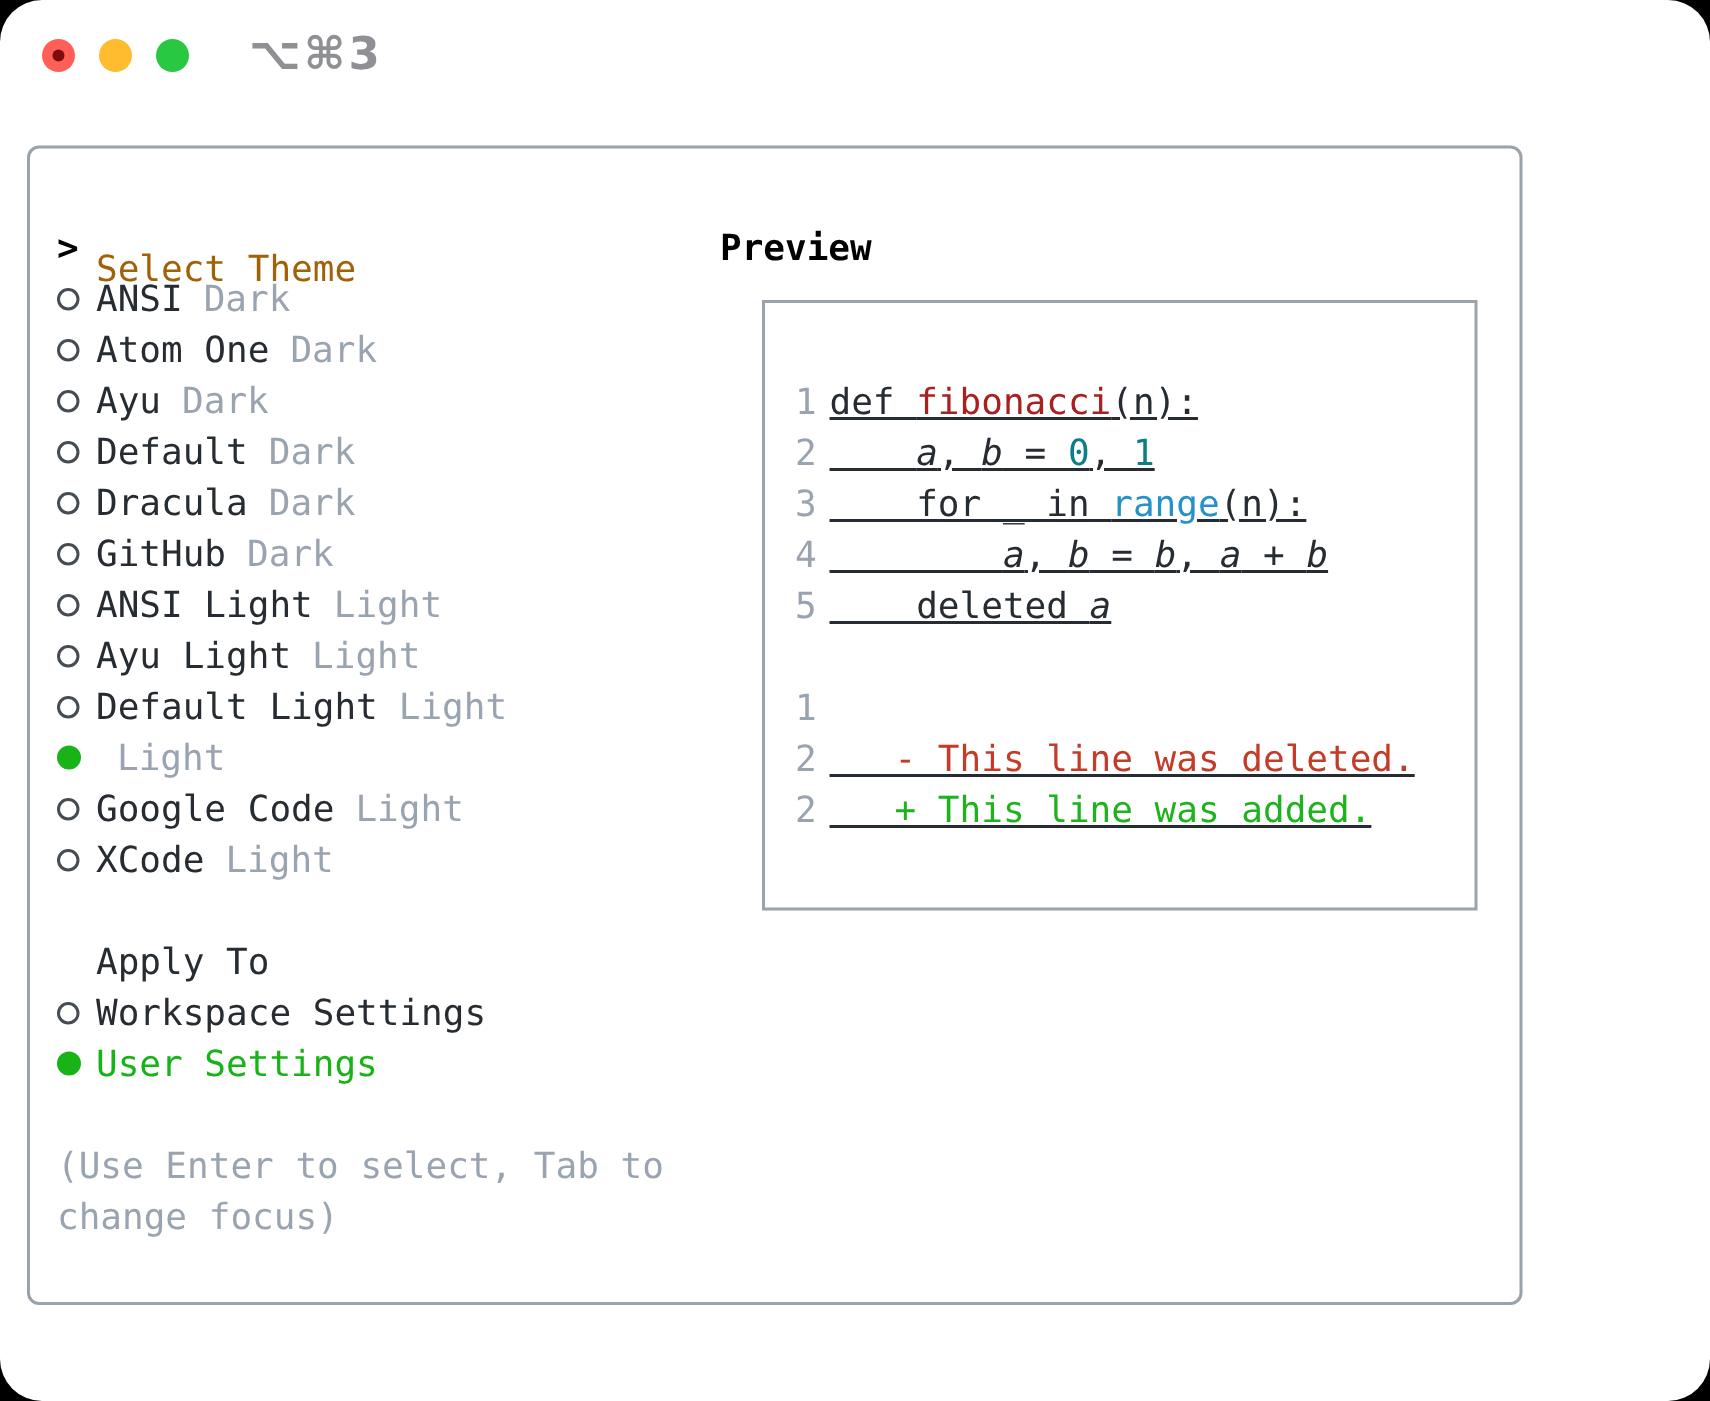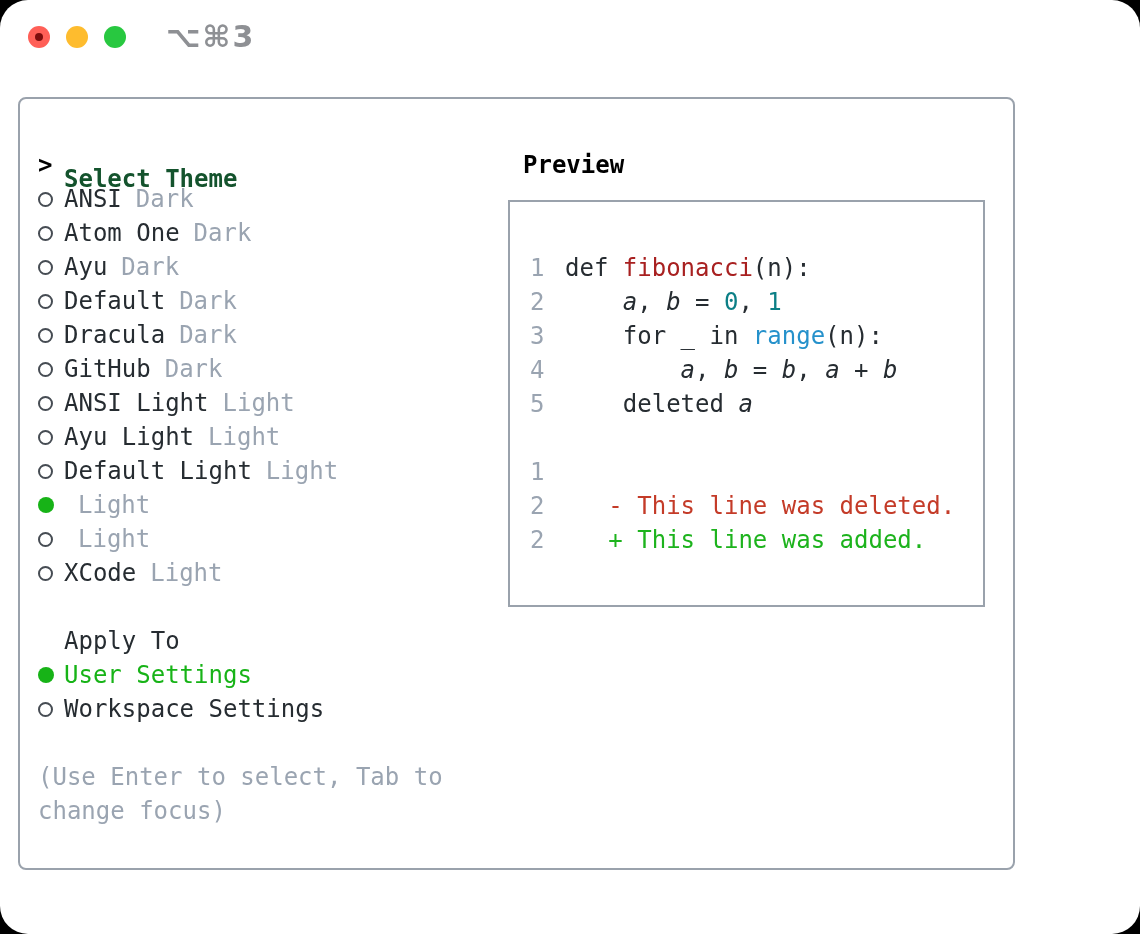--- a/index.html
+++ b/index.html
@@ -21,38 +21,38 @@
 
   
   .panel { position:absolute; left:18px; top:97px; width:997px; height:773px;
     border:2px solid var(--border-gray); border-radius:8px; box-sizing:border-box; }
 
   .left-col { position:absolute; left:18px; top:49px; font-size:24px; color:var(--text-dark); }
   .row { height:34px; display:flex; align-items:center; white-space:pre; }
   .spacer { height:34px; }
   .slot { width:26px; flex:0 0 26px; display:flex; align-items:center; }
   .prompt { font-weight:bold; color:#000; }
-  .hdr { font-weight:bold; color:#14532d;margin-top:28px; }
+  .hdr { font-weight:normal; color:#a16207;margin-top:28px; }
   .ring { width:11px; height:11px; border:2px solid #464c53; border-radius:50%; }
   .dotg { width:16px; height:16px; border-radius:50%; background:var(--green); }
   .t-name { color:var(--text-dark); }
   .t-name.sel { color:var(--green); }
   .t-variant { color:var(--muted-gray); margin-left:14px; }
   .opt-label.sel { color:var(--green); }
   .hint { margin-top:34px; width:29ch; line-height:34px; color:var(--muted-gray); }
 
   
-  .preview-hdr { position:absolute; left:503px; top:49px; height:34px; display:flex;
+  .preview-hdr { position:absolute; left:460px; top:49px; height:34px; display:flex;
     align-items:center; font-size:24px; font-weight:bold; color:#000; }
   .preview-box { position:absolute; left:488px; top:101px; width:477px; height:407px;
     border:2px solid var(--border-gray); box-sizing:border-box; padding:49px 0 0 20px;
     overflow:hidden; }
   .code-row { height:34px; display:flex; align-items:center; font-size:24px; white-space:pre; }
   .lnum { display:inline-block; width:15px; text-align:left; color:var(--muted-gray); flex:0 0 15px; }
-  .ltext { margin-left:20px; color:var(--text-dark); }
+  .ltext { margin-left:8px; color:var(--text-dark);text-decoration:underline; }
   .tok-plain   { color:var(--text-dark); }
   .tok-func    { color:var(--function-red); }
   .tok-num     { color:var(--number-teal); }
   .tok-builtin { color:var(--builtin-blue); }
   .tok-var     { color:var(--text-dark); font-style:italic; }
   .tok-context { color:var(--context-gray); }
   .tok-deleted { color:var(--deleted-red); }
   .tok-added   { color:var(--added-green); }
 </style>
 </head>
@@ -78,33 +78,33 @@
         <div class="row"><span class="slot"><span class="ring"></span></span><span class="t-name">ANSI</span><span class="t-variant">Dark</span></div>
         <div class="row"><span class="slot"><span class="ring"></span></span><span class="t-name">Atom One</span><span class="t-variant">Dark</span></div>
         <div class="row"><span class="slot"><span class="ring"></span></span><span class="t-name">Ayu</span><span class="t-variant">Dark</span></div>
         <div class="row"><span class="slot"><span class="ring"></span></span><span class="t-name">Default</span><span class="t-variant">Dark</span></div>
         <div class="row"><span class="slot"><span class="ring"></span></span><span class="t-name">Dracula</span><span class="t-variant">Dark</span></div>
         <div class="row"><span class="slot"><span class="ring"></span></span><span class="t-name">GitHub</span><span class="t-variant">Dark</span></div>
         <div class="row"><span class="slot"><span class="ring"></span></span><span class="t-name">ANSI Light</span><span class="t-variant">Light</span></div>
         <div class="row"><span class="slot"><span class="ring"></span></span><span class="t-name">Ayu Light</span><span class="t-variant">Light</span></div>
         <div class="row"><span class="slot"><span class="ring"></span></span><span class="t-name">Default Light</span><span class="t-variant">Light</span></div>
         <div class="row"><span class="slot"><span class="dotg"></span></span><span class="t-variant">Light</span></div>
-        <div class="row"><span class="slot"><span class="ring"></span></span><span class="t-variant">Light</span></div>
+        <div class="row"><span class="slot"><span class="ring"></span></span><span class="t-name">Google Code</span><span class="t-variant">Light</span></div>
         <div class="row"><span class="slot"><span class="ring"></span></span><span class="t-name">XCode</span><span class="t-variant">Light</span></div>
       </div>
 
     <div class="spacer"></div>
 
     <div class="row">
       <span class="slot"></span>
       <span>Apply To</span>
     </div>
     <div id="apply-options">
+        <div class="row"><span class="slot"><span class="ring"></span></span><span class="opt-label">Workspace Settings</span></div>
         <div class="row"><span class="slot"><span class="dotg"></span></span><span class="opt-label sel">User Settings</span></div>
-        <div class="row"><span class="slot"><span class="ring"></span></span><span class="opt-label">Workspace Settings</span></div>
       </div>
 
     <div class="hint">(Use Enter to select, Tab to change focus)</div>
   </div>
 
   <div class="preview-hdr">Preview</div>
 
   <div class="preview-box">
     <div id="code-lines">
         <div class="code-row"><span class="lnum">1</span><span class="ltext"><span class="tok-plain">def </span><span class="tok-func">fibonacci</span><span class="tok-plain">(n):</span></span></div>

